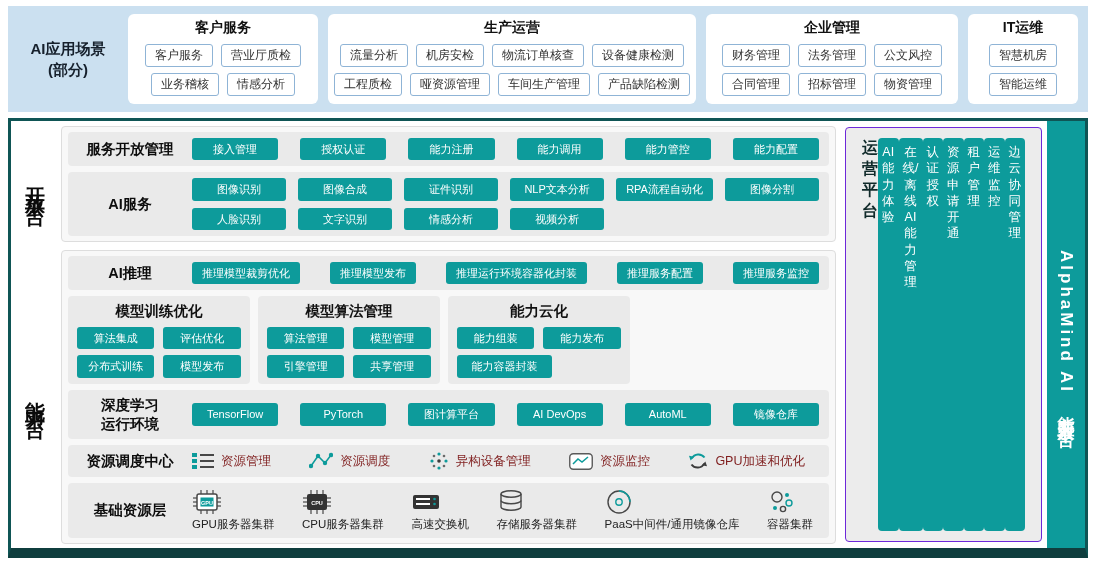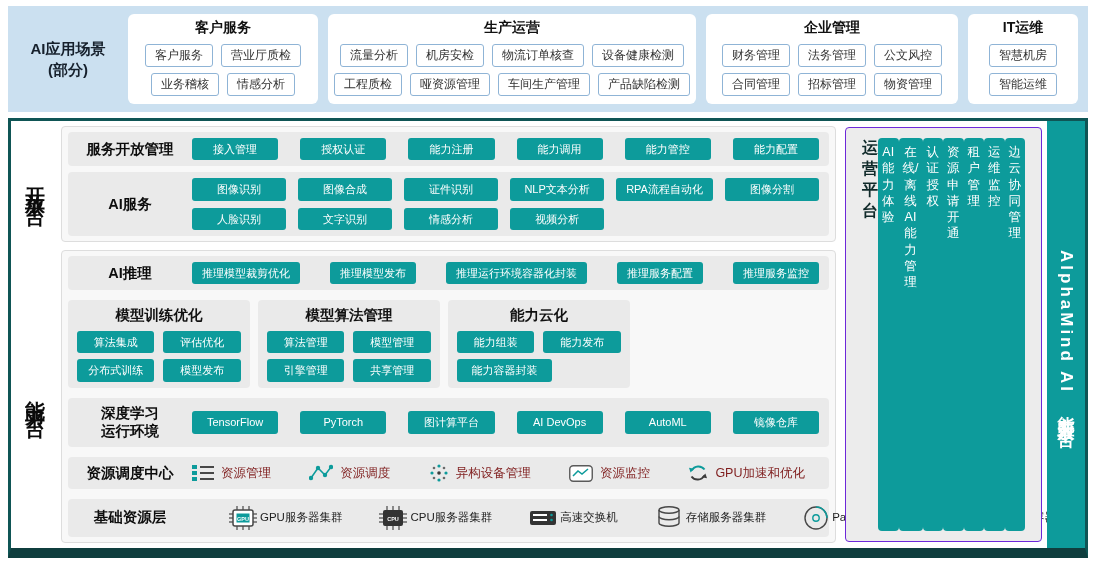--- a/index.html
+++ b/index.html
@@ -51,21 +51,21 @@
   .cap-group { background:#eaeaea; border-radius:4px; padding:6px 9px; display:flex; flex-direction:column; gap:6px; }
   .cap-group .g-title { text-align:center; font-size:14.5px; }
   .cg-row { display:flex; gap:9px; }
   .cg-row .tbtn { flex:1 1 0; }
   .cg-row .tbtn.w60 { flex:0 0 58%; }
 
   .sched-items { flex:1 1 auto; display:flex; align-items:center; justify-content:space-between; padding-right:14px; }
   .sched-item { display:flex; align-items:center; gap:7px; font-size:12.5px; color:#7f1d1d; white-space:nowrap; }
 
   .base-items { flex:1 1 auto; display:flex; align-items:center; justify-content:space-between; padding-right:6px; }
-  .base-item { display:flex; flex-direction:row; align-items:center; gap:2px; font-size:11.5px; color:#222; white-space:nowrap;margin-left:36px; }
+  .base-item { display:flex; flex-direction:column; gap:2px; font-size:11.5px; color:#222; white-space:nowrap; }
 
   
   .ops-col { flex:0 0 148px; margin:6px 5px; background:#ececec; border:1px solid #6d28d9; border-radius:4px;
              padding:10px 16px; display:flex; flex-direction:row; justify-content:space-between; align-items:stretch; }
   .ops-title { text-align:center; font-weight:bold; font-size:16px; color:#102a2a; }
   .ops-btn { background:#0d9b9b; color:#fff; font-size:12.5px; border-radius:4px; padding:6px 4px;
              text-align:center; white-space:pre-line; line-height:1.3; }
 
   
   .brand-bar { flex:0 0 38px; background:#0d9b9b; display:flex; align-items:center; justify-content:center; }

